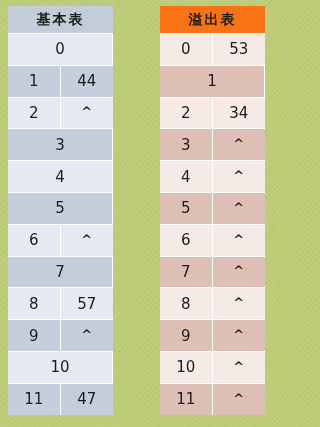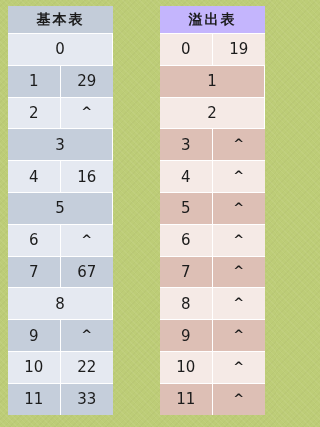--- a/index.html
+++ b/index.html
@@ -78,21 +78,21 @@
   .cell.key-cell {
     border-right: 1.5px solid #ffffff;
   }
 
   
   #table-base .tbl-header { background: #c3ccd9; }
   #table-base .tbl-row.odd  { background: #e5e9f1; }
   #table-base .tbl-row.even { background: #c5cedb; }
 
   
-  #table-over .tbl-header { background: #c4b5fd; font-family: Liberation Serif, serif; }
+  #table-over .tbl-header { background: #f97316; font-family: Liberation Serif, serif; }
   #table-over .tbl-row.odd  { background: #f5eae6; }
   #table-over .tbl-row.even { background: #ddbfb5; }
 
   .empty-mark {
     font-size: 13px;
     font-weight: bold;
     line-height: 1;
     position: relative;
     top: -1px;
   }
@@ -103,74 +103,73 @@
 <div class="tables-wrap">
 
   <div class="hash-table" id="table-base">
     <div class="tbl-header">基本表</div>
     <div class="tbl-body">
         <div class="tbl-row odd">
           <div class="cell key-cell">0</div>
         </div>
         <div class="tbl-row even">
           <div class="cell key-cell">1</div>
-          <div class="cell value-cell">29</div>
+          <div class="cell value-cell">44</div>
         </div>
         <div class="tbl-row odd">
           <div class="cell key-cell">2</div>
           <div class="cell value-cell empty-mark">^</div>
         </div>
         <div class="tbl-row even">
           <div class="cell key-cell">3</div>
         </div>
         <div class="tbl-row odd">
           <div class="cell key-cell">4</div>
-          <div class="cell value-cell">16</div>
         </div>
         <div class="tbl-row even">
           <div class="cell key-cell">5</div>
         </div>
         <div class="tbl-row odd">
           <div class="cell key-cell">6</div>
           <div class="cell value-cell empty-mark">^</div>
         </div>
         <div class="tbl-row even">
           <div class="cell key-cell">7</div>
-          <div class="cell value-cell">67</div>
         </div>
         <div class="tbl-row odd">
           <div class="cell key-cell">8</div>
+          <div class="cell value-cell">57</div>
         </div>
         <div class="tbl-row even">
           <div class="cell key-cell">9</div>
           <div class="cell value-cell empty-mark">^</div>
         </div>
         <div class="tbl-row odd">
           <div class="cell key-cell">10</div>
-          <div class="cell value-cell">22</div>
         </div>
         <div class="tbl-row even">
           <div class="cell key-cell">11</div>
-          <div class="cell value-cell">33</div>
+          <div class="cell value-cell">47</div>
         </div>
       </div>
   </div>
 
   <div class="hash-table" id="table-over">
     <div class="tbl-header">溢出表</div>
     <div class="tbl-body">
         <div class="tbl-row odd">
           <div class="cell key-cell">0</div>
-          <div class="cell value-cell">19</div>
+          <div class="cell value-cell">53</div>
         </div>
         <div class="tbl-row even">
           <div class="cell key-cell">1</div>
         </div>
         <div class="tbl-row odd">
           <div class="cell key-cell">2</div>
+          <div class="cell value-cell">34</div>
         </div>
         <div class="tbl-row even">
           <div class="cell key-cell">3</div>
           <div class="cell value-cell empty-mark">^</div>
         </div>
         <div class="tbl-row odd">
           <div class="cell key-cell">4</div>
           <div class="cell value-cell empty-mark">^</div>
         </div>
         <div class="tbl-row even">

